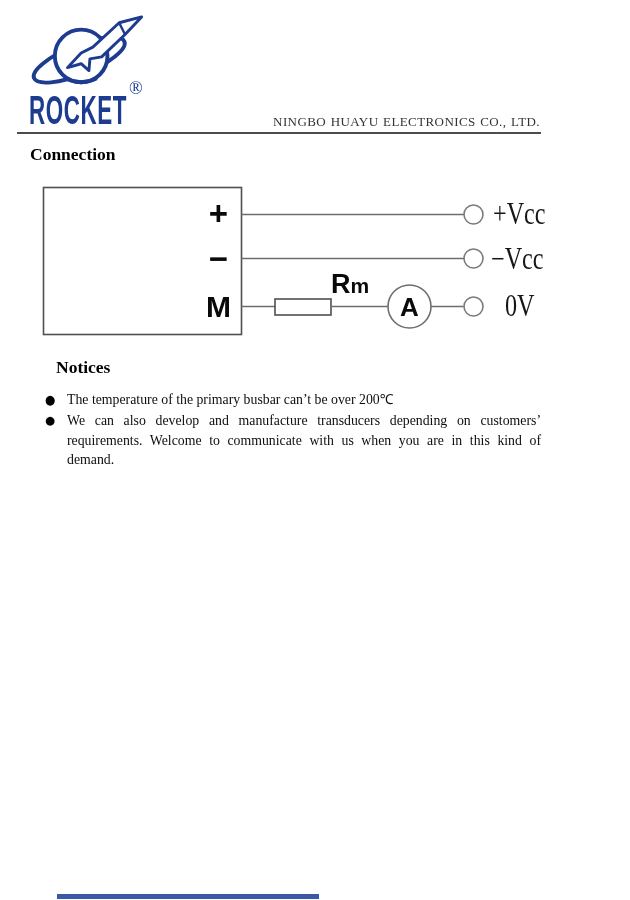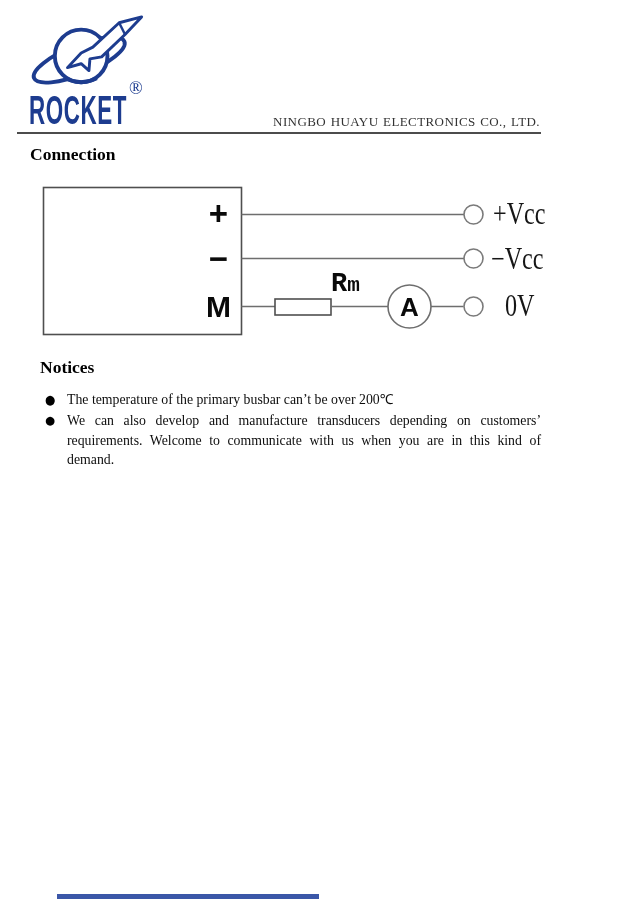--- a/index.html
+++ b/index.html
@@ -27,35 +27,35 @@
   }
   .header-rule{
     position:absolute;left:17px;top:132px;width:524px;height:2px;background:#4c4c4c;
   }
 
   
   .connection-title{
     position:absolute;left:18px;top:144px;font-size:17.5px;font-weight:700;color:#000;margin-left:12px;
   }
   .notices-title{
-    position:absolute;left:40px;top:357px;font-size:17.5px;font-weight:700;color:#000;
+    position:absolute;left:56px;top:357px;font-size:17.5px;font-weight:700;color:#000;
   }
 
   
   .diagram-svg{position:absolute;left:0;top:0;width:630px;height:900px;}
   .pin-label{
     position:absolute;display:flex;align-items:center;justify-content:center;
     font-family:"Liberation Sans",sans-serif;font-weight:700;color:#0a0a0a;
   }
   .pin-plus {left:201px;top:196px;width:35px;height:36px;font-size:33px;}
   .pin-minus{left:201px;top:241px;width:35px;height:36px;font-size:33px;}
   .pin-m    {left:201px;top:289px;width:35px;height:36px;font-size:30px;}
   .rm-label{
     position:absolute;left:331px;top:271px;white-space:nowrap;
-    font-family:Liberation Mono, monospace;font-weight:700;color:#0a0a0a;
+    font-family:Liberation Sans, sans-serif;font-weight:700;color:#0a0a0a;
   }
   .rm-label .r{font-size:27px;line-height:27px;}
   .rm-label .m{font-size:21px;line-height:21px;}
   .ammeter-a{left:388px;top:286px;width:43px;height:42px;font-size:26px;}
   .t-label{
     position:absolute;font-family:"Liberation Serif",serif;font-size:31px;
     line-height:31px;color:#161616;transform:scaleX(.78);transform-origin:left top;
     white-space:nowrap;
   }
   .t-vccp{left:493px;top:198px;}

